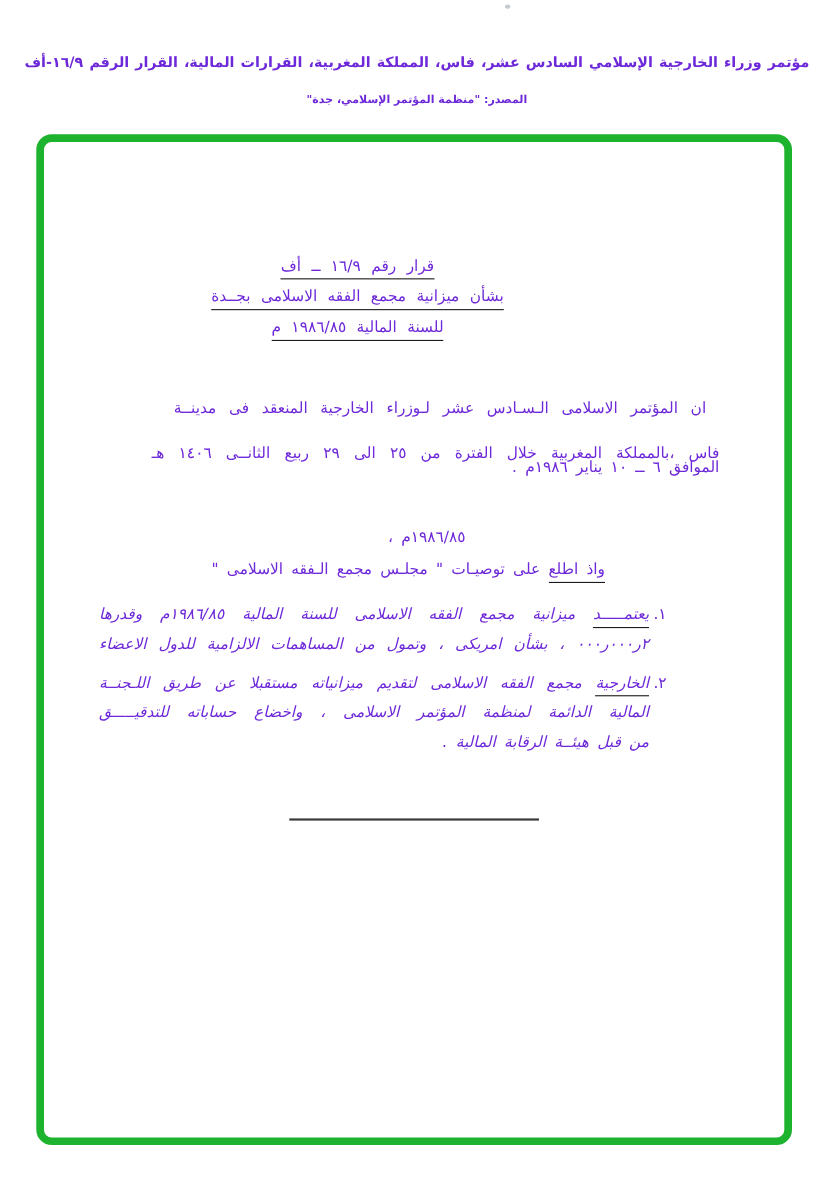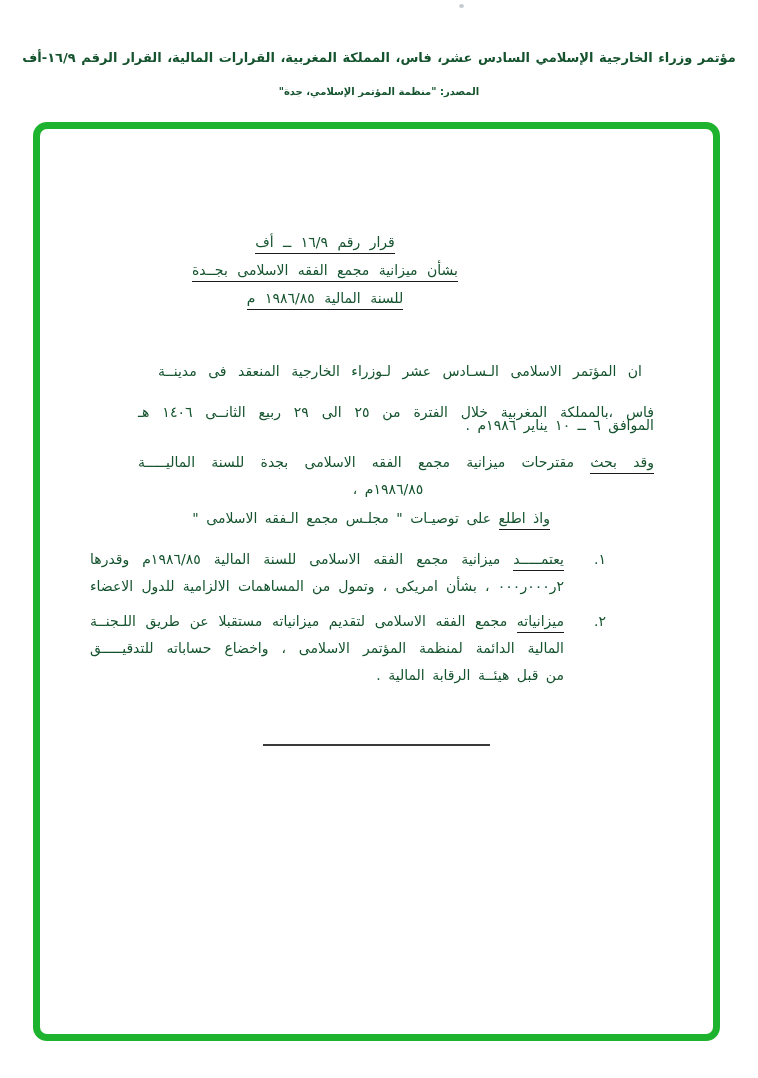--- a/index.html
+++ b/index.html
@@ -1,18 +1,18 @@
 <!DOCTYPE html>
 <html lang="ar"><head>
 <meta charset="utf-8">
 <style>
   html,body{margin:0;padding:0;background:#ffffff;}
   .page{
     position:relative;width:758px;height:1078px;background:#ffffff;overflow:hidden;
-    font-family:"DejaVu Sans",sans-serif;color:#14532d;
+    font-family:"DejaVu Sans",sans-serif;color:#6d28d9;
   }
   .speck{position:absolute;left:459px;top:4px;width:5px;height:4px;background:#c7ccd1;border-radius:50%;}
   .hdr{
     position:absolute;left:0;top:50px;width:758px;text-align:center;
     font-size:13px;font-weight:bold;white-space:nowrap;word-spacing:1px;
   }
   .src{
     position:absolute;left:0;top:86px;width:758px;text-align:center;
     font-size:10px;font-weight:bold;white-space:nowrap;
   }
@@ -23,21 +23,21 @@
   .tline{position:absolute;left:33px;width:584px;text-align:center;font-size:14px;word-spacing:5px;}
   .u{border-bottom:1.6px solid #1b1b1b;padding-bottom:3px;}
   .bline{
     position:absolute;left:90px;width:516px;height:27px;line-height:27px;
     font-size:14px;word-spacing:3px;box-sizing:border-box;margin-left:48px;
   }
   .just{text-align:justify;text-align-last:justify;}
   .tl{text-align:right;}
   .item{position:absolute;left:90px;width:516px;font-size:14px;word-spacing:3px;}
   .item .num{position:absolute;right:0;top:0;line-height:27px;}
-  .item .itext{margin-right:42px;}
+  .item .itext{margin-right:16px;font-style:italic;}
   .item .iline{height:27px;line-height:27px;}
   .rule{position:absolute;left:263px;top:744px;width:227px;height:2px;background:#3a3a3a;}
 </style>
 </head>
 <body>
 
 <div class="page">
 
   <div class="speck"></div>
 
@@ -54,24 +54,20 @@
     <span class="u" dir="rtl">بشأن ميزانية مجمع الفقه الاسلامى بجــدة</span>
   </div>
   <div class="tline" style="top:290px">
     <span class="u" dir="rtl">للسنة المالية ١٩٨٦/٨٥ م</span>
   </div>
 
   <div class="bline just" style="top:358px;padding-right:12px;padding-left:20px" dir="rtl">ان المؤتمر الاسلامى الـسـادس عشر لـوزراء الخارجية المنعقد فى مدينــة</div>
   <div class="bline just" style="top:399px" dir="rtl">فاس ،بالمملكة المغربية خلال الفترة من ٢٥ الى ٢٩ ربيع الثانــى ١٤٠٦ هـ</div>
   <div class="bline tl" style="top:412px" dir="rtl">الموافق ٦ ــ ١٠ يناير ١٩٨٦م .</div>
 
-  <div class="bline just" style="top:449px" dir="rtl">
-    <span class="u">وقد بحث</span>
-    <span>مقترحات ميزانية مجمع الفقه الاسلامى بجدة للسنة الماليـــــة</span>
-  </div>
   <div class="bline" style="top:476px;text-align:center;padding-right:16px" dir="rtl">١٩٨٦/٨٥م ،</div>
 
   <div style="position:absolute;left:190px;top:505px;width:360px;height:27px;line-height:27px;text-align:right;font-size:14px;word-spacing:3px" dir="rtl">
     <span class="u">واذ اطلع</span>
     <span>على توصيـات " مجلـس مجمع الـفقه الاسلامى "</span>
   </div>
 
   <div class="item" style="top:546px" dir="rtl">
     <span class="num">١.</span>
     <div class="itext">
@@ -80,21 +76,21 @@
         <span>ميزانية مجمع الفقه الاسلامى للسنة المالية ١٩٨٦/٨٥م وقدرها</span>
       </div>
       <div class="iline just">٢ر٠٠٠ر٠٠٠ ، بشأن امريكى ، وتمول من المساهمات الالزامية للدول الاعضاء</div>
     </div>
   </div>
 
   <div class="item" style="top:608px" dir="rtl">
     <span class="num">٢.</span>
     <div class="itext">
       <div class="iline just">
-        <span class="u">ميزانياته</span>
+        <span class="u">الخارجية</span>
         <span>مجمع الفقه الاسلامى لتقديم ميزانياته مستقبلا عن طريق اللـجنــة</span>
       </div>
       <div class="iline just">المالية الدائمة لمنظمة المؤتمر الاسلامى ، واخضاع حساباته للتدقيـــــق</div>
       <div class="iline tl">من قبل هيئــة الرقابة المالية .</div>
     </div>
   </div>
 
   <div class="rule"></div>
 
 </div>

